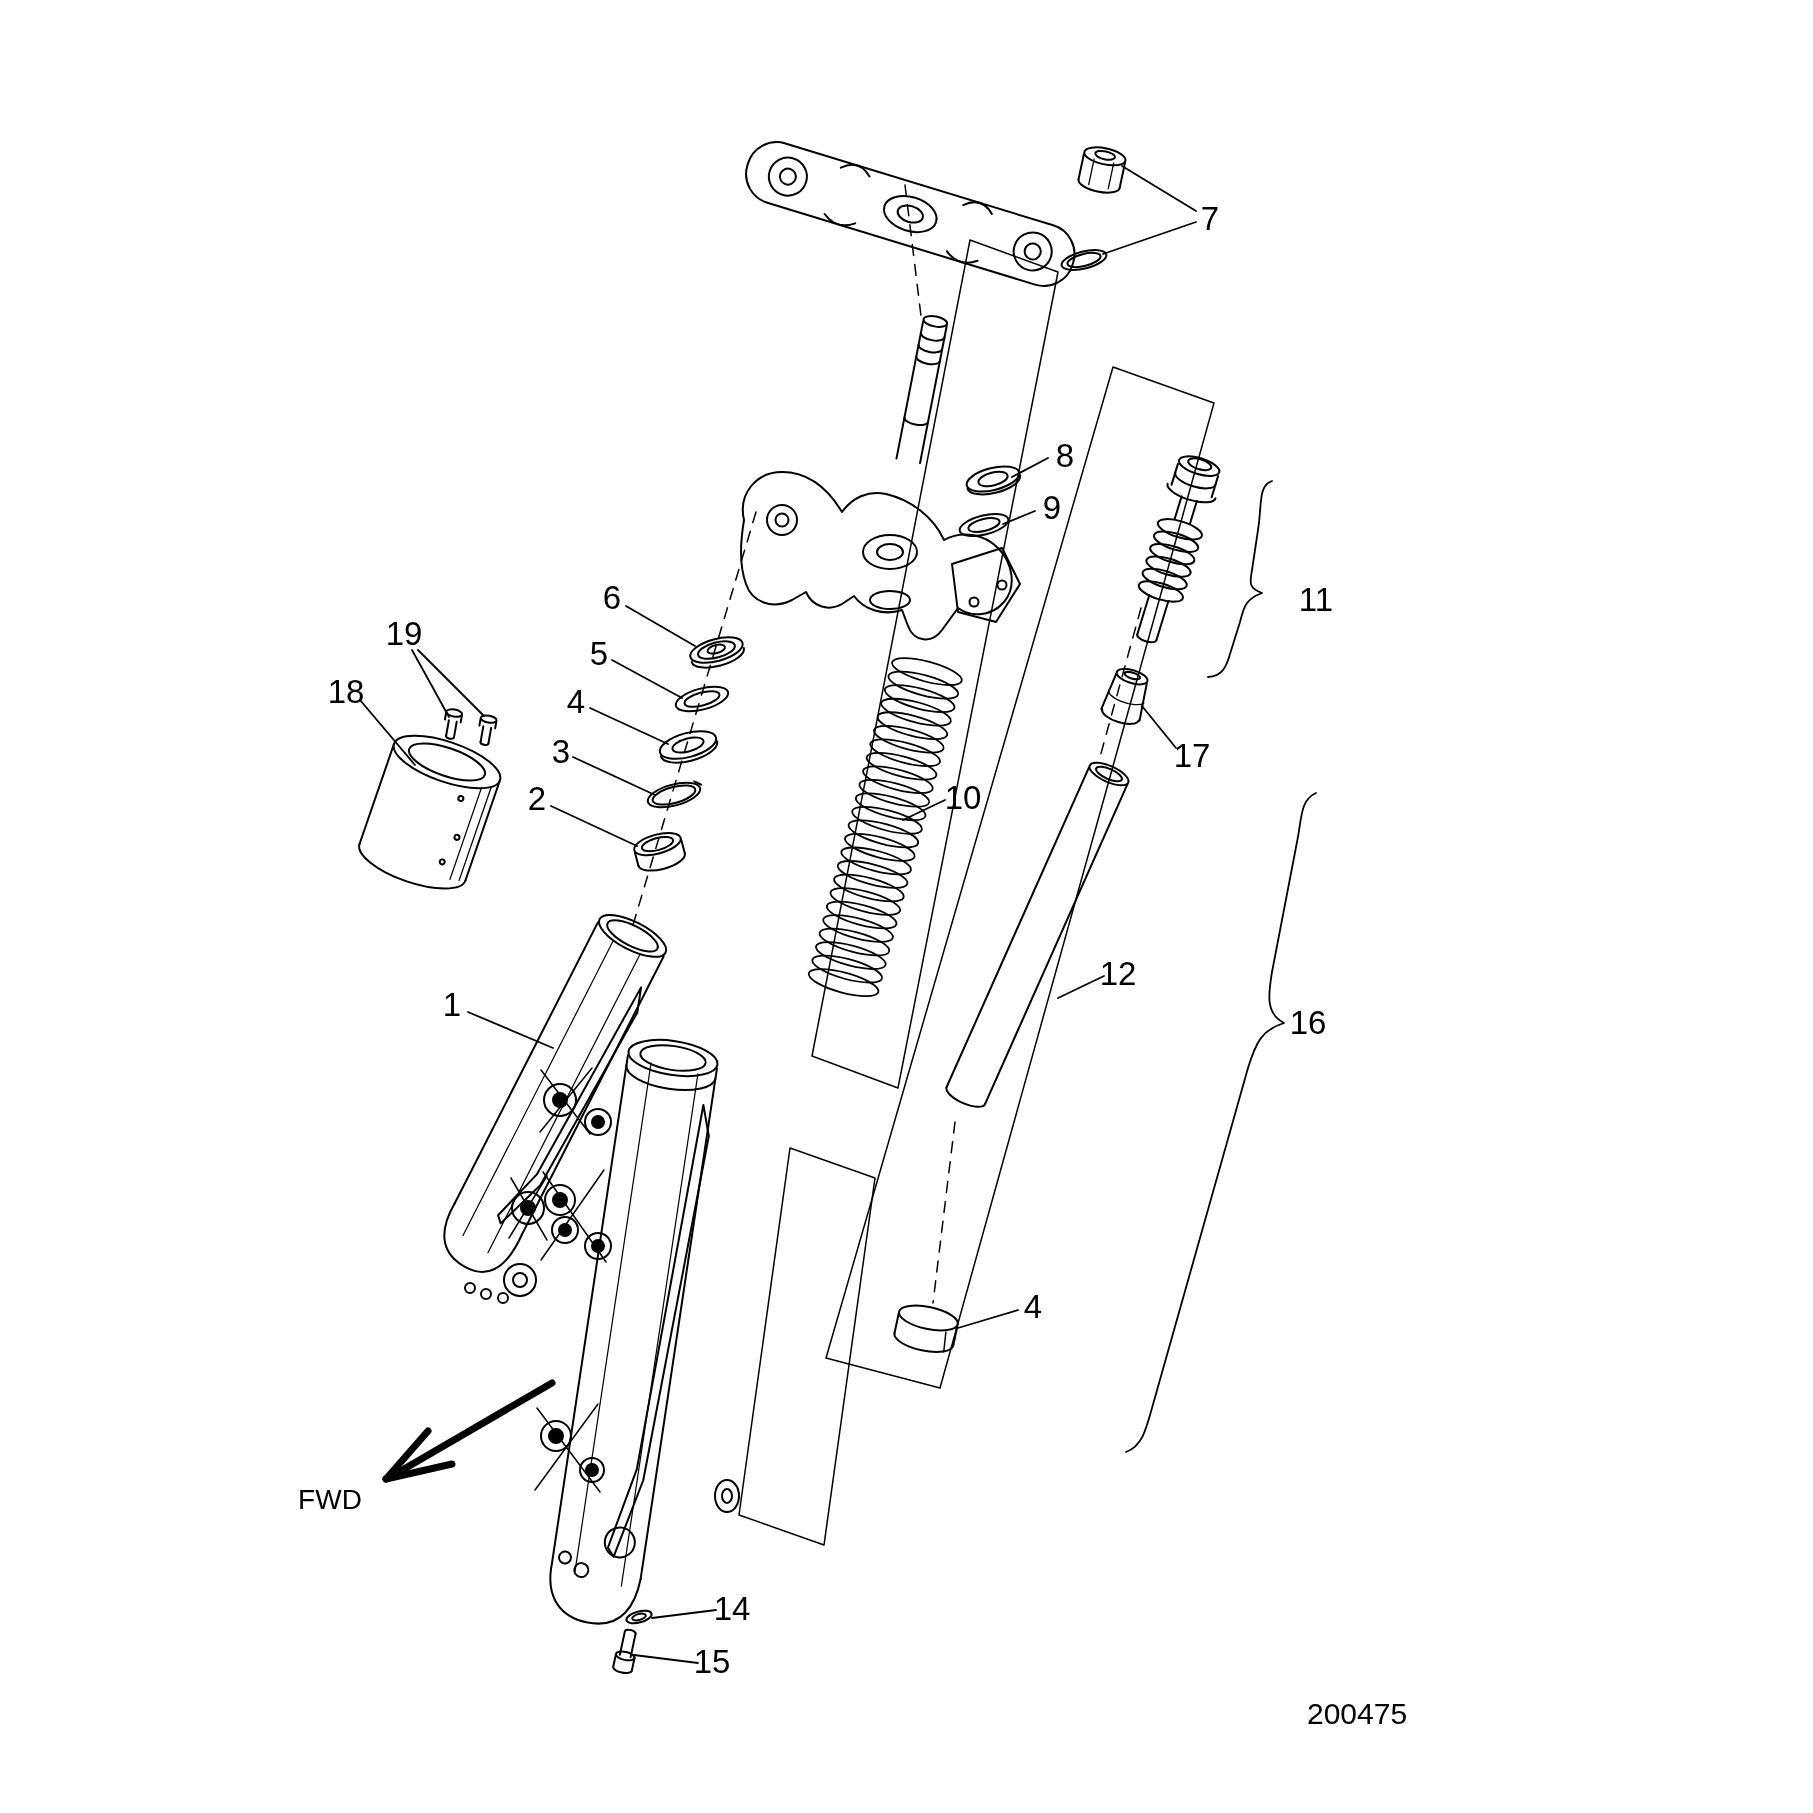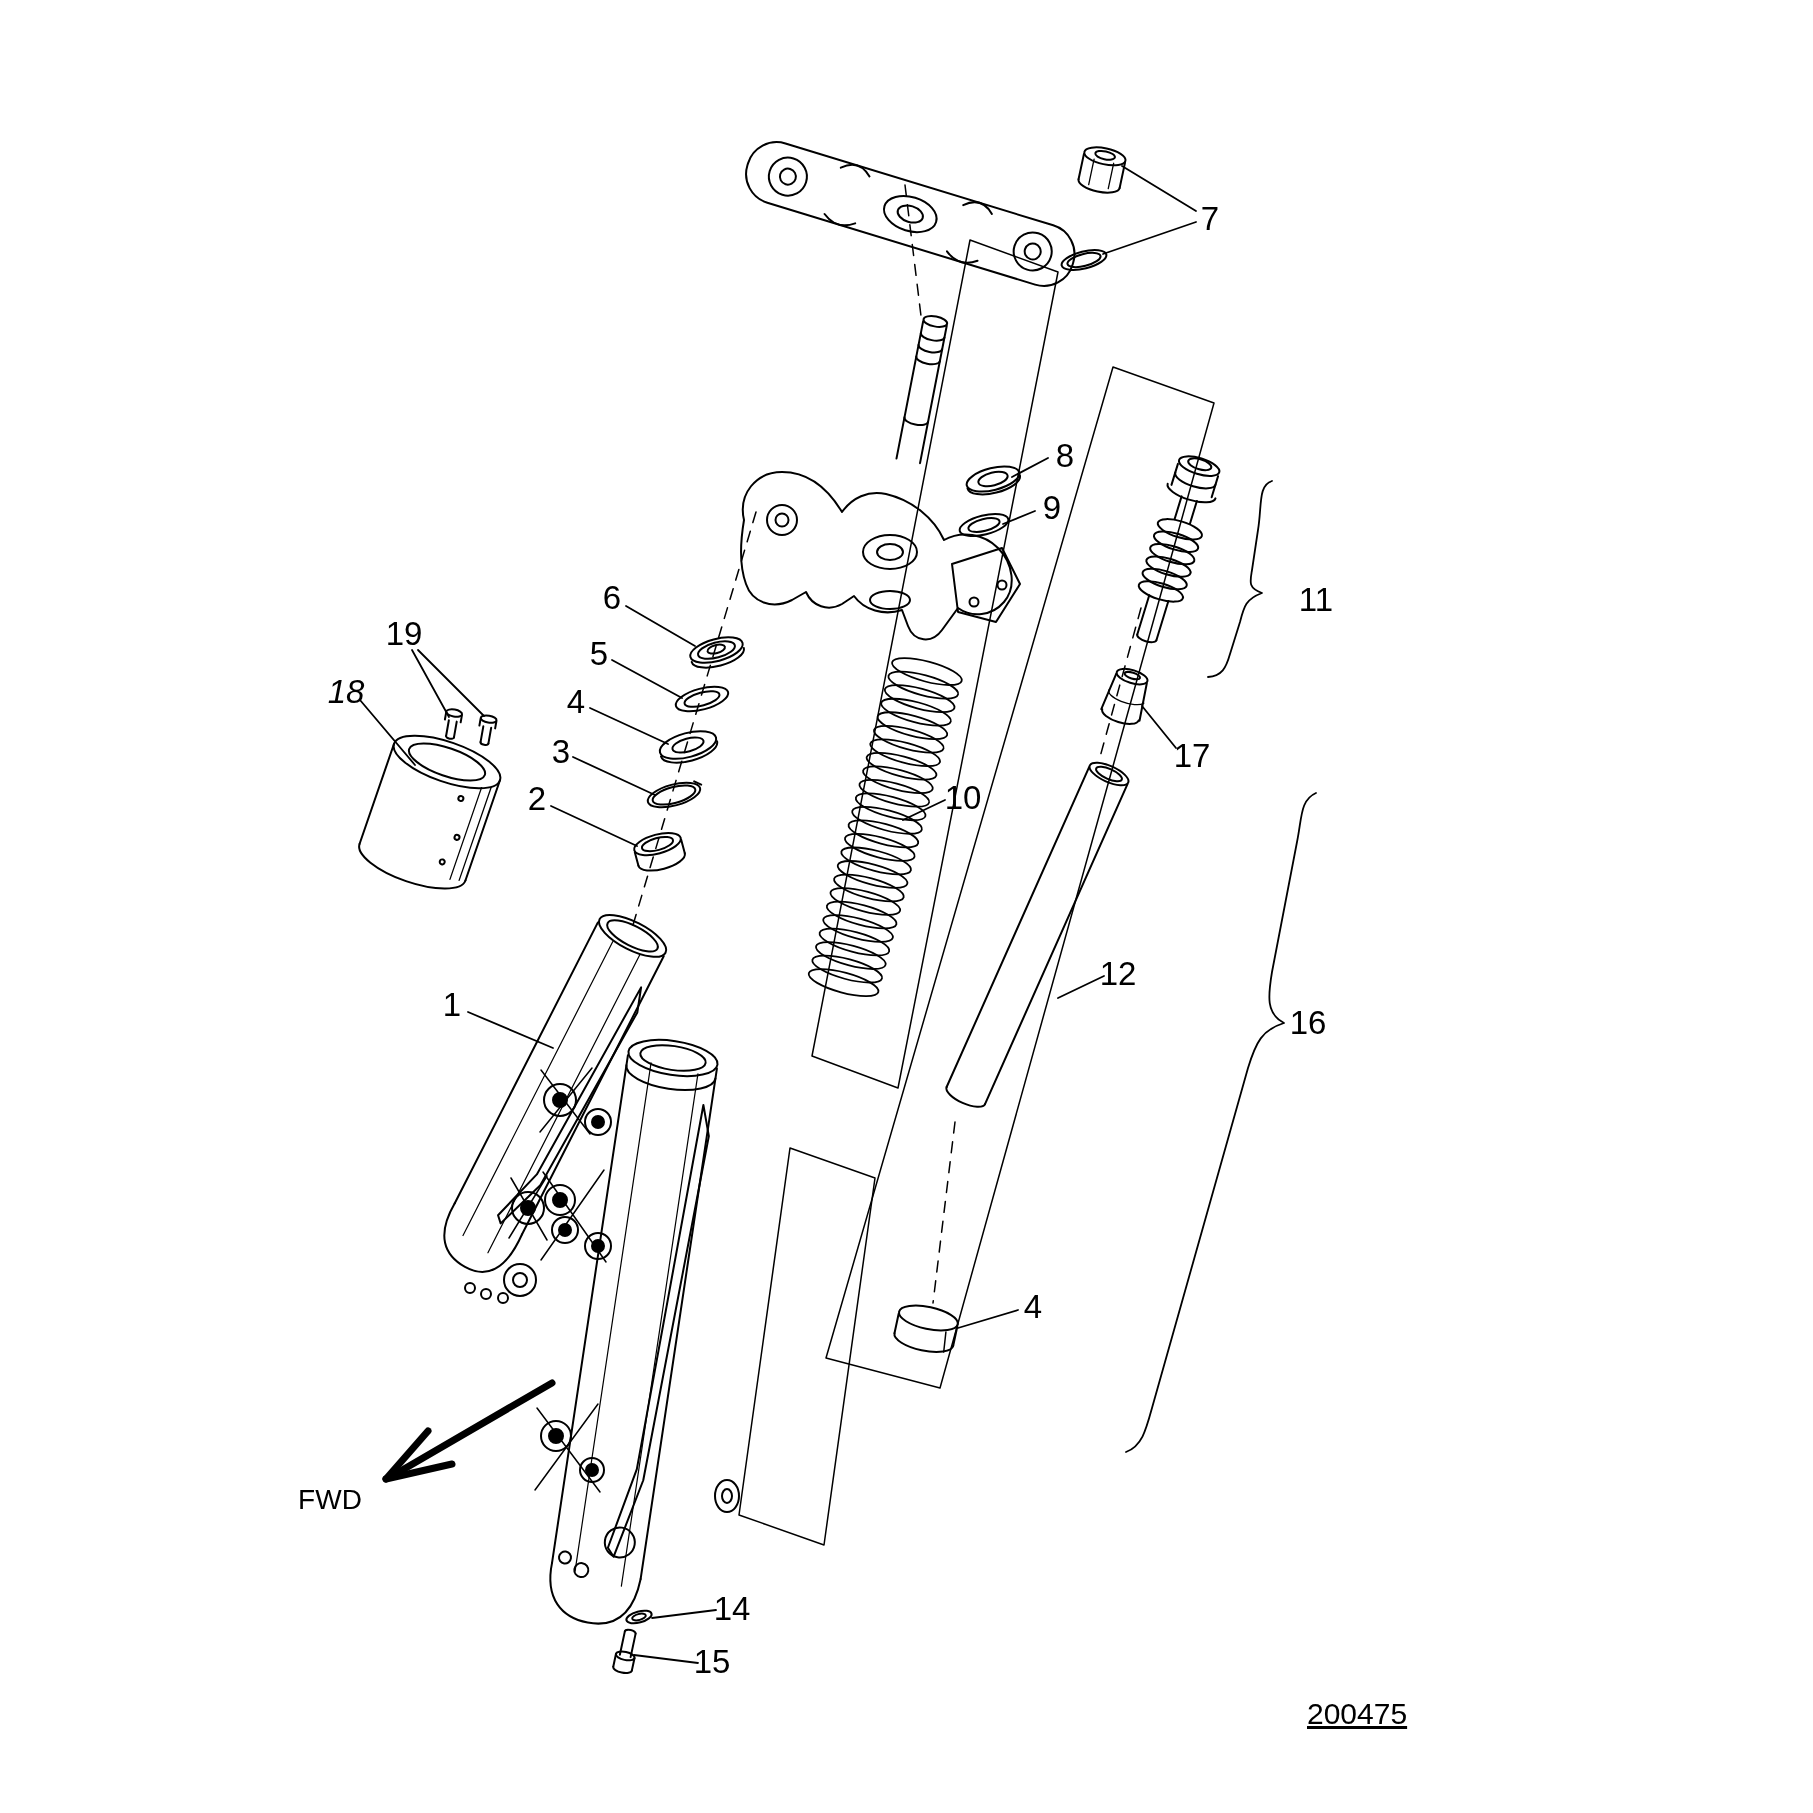--- a/index.html
+++ b/index.html
@@ -332,20 +332,20 @@
   <div class="callout" style="left:1065px;top:455px;">8</div>
   <div class="callout" style="left:1052px;top:507px;">9</div>
   <div class="callout" style="left:963px;top:797px;">10</div>
   <div class="callout" style="left:1288px;top:599px;margin-left:28px;">11</div>
   <div class="callout" style="left:1118px;top:973px;">12</div>
   <div class="callout" style="left:1033px;top:1306px;">4</div>
   <div class="callout" style="left:732px;top:1608px;">14</div>
   <div class="callout" style="left:712px;top:1661px;">15</div>
   <div class="callout" style="left:1308px;top:1022px;">16</div>
   <div class="callout" style="left:1192px;top:755px;">17</div>
-  <div class="callout" style="left:346px;top:691px;font-style:italic;">18</div>
+  <div class="callout" style="left:346px;top:691px;">18</div>
   <div class="callout" style="left:404px;top:633px;">19</div>
 
   <div class="fwd" style="left:330px;top:1500px;">FWD</div>
 
-  <div class="partnum" style="left:1307px;top:1697px;text-decoration:underline;">200475</div>
+  <div class="partnum" style="left:1307px;top:1697px;">200475</div>
 
 </div>
 
 </body></html>

